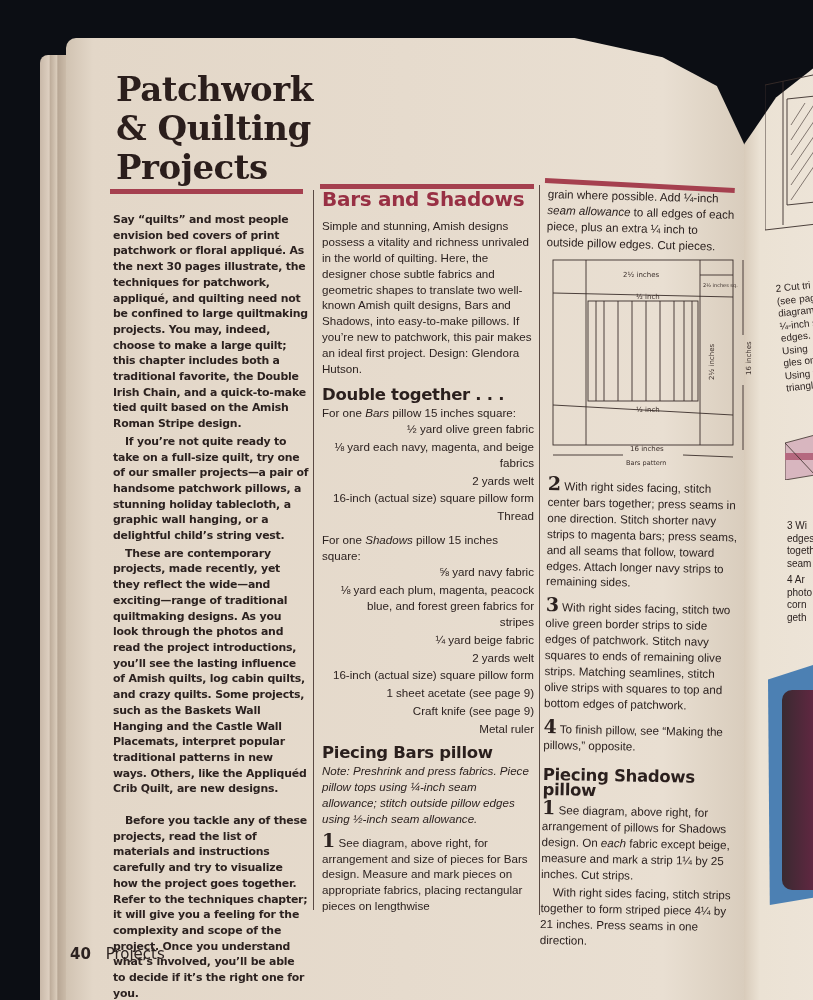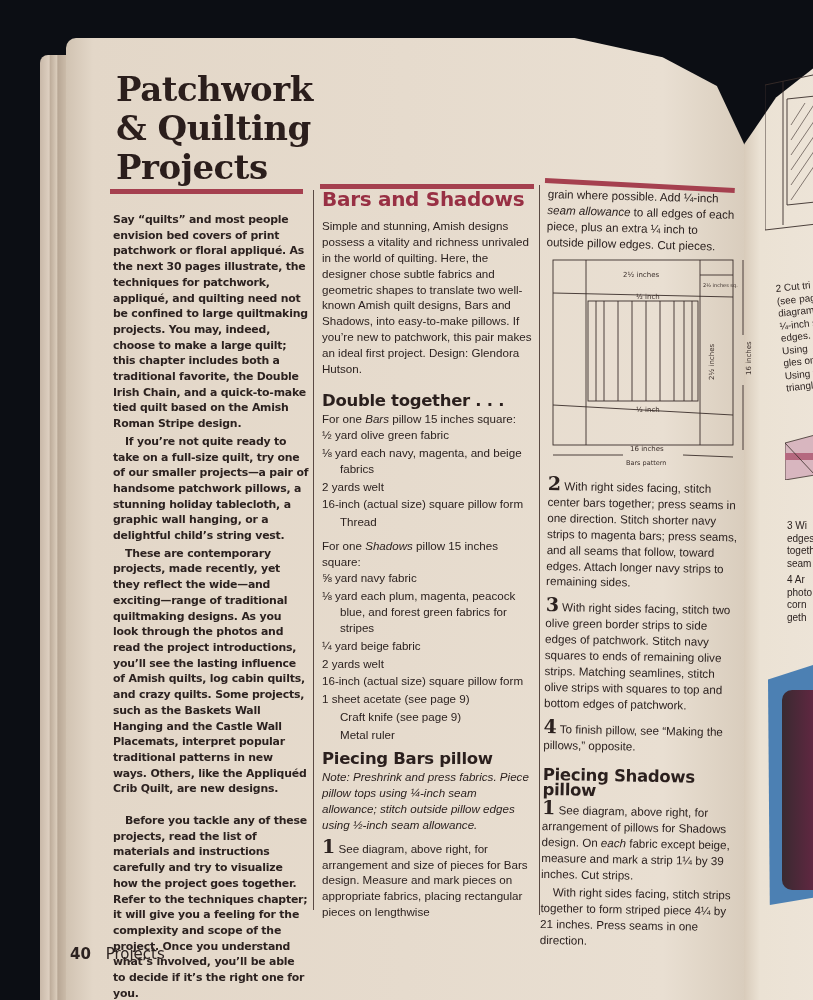--- a/index.html
+++ b/index.html
@@ -35,21 +35,21 @@
   .col {
     position:absolute; color:#2c2220;
     font-size:11.6px; line-height:15.9px;
   }
   .col p { margin:0 0 2px 0; }
   .col .ind { text-indent:12px; }
   .intro { font-weight:bold; font-family:"DejaVu Sans", sans-serif; font-size:10.9px; line-height:15.7px; letter-spacing:-0.2px; }
   .vrule { position:absolute; width:1px; background:#5a4a44; }
   .h-red { color:#983044; font-family:"DejaVu Sans", sans-serif; font-size:20px; font-weight:bold; margin:0 0 10px 0; letter-spacing:-0.3px; }
   .h-dark { color:#2a1f1d; font-family:"DejaVu Sans", sans-serif; font-size:16.5px; font-weight:bold; margin:8px 0 2px 0; letter-spacing:-0.3px; }
-  .mat { padding-left:18px; text-indent:-18px; margin:0; }
+  .mat { padding-left:18px; text-indent:-18px; margin:0;text-align:right; }
   .italic { font-style:italic; }
   .stepnum { font-family:"DejaVu Serif", serif; font-size:19px; font-weight:bold; line-height:14px; }
   .pagefoot { position:absolute; left:70px; top:945px; font-size:15px; color:#2c2220; font-family:"DejaVu Sans", sans-serif; }
   .pagefoot .num { font-weight:bold; margin-right:10px; }
   .diagram { position:absolute; left:548px; top:255px; width:205px; height:215px; }
   .blue-photo { position:absolute; left:768px; top:660px; width:60px; height:245px; background:#4c80b3; clip-path: polygon(0 8%, 100% 0, 100% 96%, 3% 100%); }
   .blue-photo .inner { position:absolute; left:14px; top:30px; width:50px; height:200px; background:linear-gradient(90deg,#3a2a31 0%,#5e2740 60%,#8d2e5b 100%); border-radius:10px 0 0 10px; }
   .tri-icon { position:absolute; left:785px; top:435px; width:30px; height:45px; }
 </style>
 </head>
@@ -73,21 +73,21 @@
 
 <div class="col intro" style="left:113px; top:212px; width:196px;">
   <p>Say “quilts” and most people envision bed covers of print patchwork or floral appliqué. As the next 30 pages illustrate, the techniques for patchwork, appliqué, and quilting need not be confined to large quiltmaking projects. You may, indeed, choose to make a large quilt; this chapter includes both a traditional favorite, the Double Irish Chain, and a quick-to-make tied quilt based on the Amish Roman Stripe design.</p>
   <p class="ind">If you’re not quite ready to take on a full-size quilt, try one of our smaller projects—a pair of handsome patchwork pillows, a stunning holiday tablecloth, a graphic wall hanging, or a delightful child’s string vest.</p>
   <p class="ind">These are contemporary projects, made recently, yet they reflect the wide—and exciting—range of traditional quiltmaking designs. As you look through the photos and read the project introductions, you’ll see the lasting influence of Amish quilts, log cabin quilts, and crazy quilts. Some projects, such as the Baskets Wall Hanging and the Castle Wall Placemats, interpret popular traditional patterns in new ways. Others, like the Appliquéd Crib Quilt, are new designs.</p>
   <p class="ind" style="margin-top:16px;">Before you tackle any of these projects, read the list of materials and instructions carefully and try to visualize how the project goes together. Refer to the techniques chapter; it will give you a feeling for the complexity and scope of the project. Once you understand what’s involved, you’ll be able to decide if it’s the right one for you.</p>
 </div>
 
 <div class="col" style="left:322px; top:192px; width:212px;">
   <div class="h-red">Bars and Shadows</div>
-  <p style="margin-bottom:16px;">Simple and stunning, Amish designs possess a vitality and richness unrivaled in the world of quilting. Here, the designer chose subtle fabrics and geometric shapes to translate two well-known Amish quilt designs, Bars and Shadows, into easy-to-make pillows. If you’re new to patchwork, this pair makes an ideal first project. Design: Glendora Hutson.</p>
+  <p style="margin-bottom:10px;">Simple and stunning, Amish designs possess a vitality and richness unrivaled in the world of quilting. Here, the designer chose subtle fabrics and geometric shapes to translate two well-known Amish quilt designs, Bars and Shadows, into easy-to-make pillows. If you’re new to patchwork, this pair makes an ideal first project. Design: Glendora Hutson.</p>
   <div class="h-dark" style="margin-top:0;">Double together . . .</div>
   <p style="margin:0;">
     <span>For one </span><span class="italic">Bars</span><span> pillow 15 inches square:</span>
   </p>
   <p class="mat">½ yard olive green fabric</p>
   <p class="mat">⅛ yard each navy, magenta, and beige fabrics</p>
   <p class="mat"> 2 yards welt</p>
   <p class="mat">16-inch (actual size) square pillow form</p>
   <p class="mat" style="padding-left:18px;text-indent:0;">   Thread</p>
   <p style="margin:8px 0 0 0;">
@@ -159,21 +159,21 @@
     <span class="stepnum">3</span>
     <span>With right sides facing, stitch two olive green border strips to side edges of patchwork. Stitch navy squares to ends of remaining olive strips. Matching seamlines, stitch olive strips with squares to top and bottom edges of patchwork.</span>
   </p>
   <p>
     <span class="stepnum">4</span>
     <span>To finish pillow, see “Making the pillows,” opposite.</span>
   </p>
   <div class="h-dark" style="margin-top:14px;">Piecing Shadows pillow</div>
   <p>
     <span class="stepnum">1</span>
-    <span>See diagram, above right, for arrangement of pillows for Shadows design. On </span><span class="italic">each</span><span> fabric except beige, measure and mark a strip 1¼ by 39 inches. Cut strips.</span>
+    <span>See diagram, above right, for arrangement of pillows for Shadows design. On </span><span class="italic">each</span><span> fabric except beige, measure and mark a strip 1¼ by 25 inches. Cut strips.</span>
   </p>
   <p class="ind">With right sides facing, stitch strips together to form striped piece 4¼ by 21 inches. Press seams in one direction.</p>
 </div>
 
 <svg style="position:absolute;left:765px;top:65px;width:60px;height:170px;" viewBox="0 0 60 170">
   <g fill="none" stroke="#3a2e2a" stroke-width="0.9">
     <polyline points="0,20 48,10 60,8"></polyline>
     <line x1="0" y1="20" x2="0" y2="165"></line>
     <line x1="18" y1="16" x2="18" y2="160"></line>
     <line x1="0" y1="165" x2="60" y2="158"></line>

